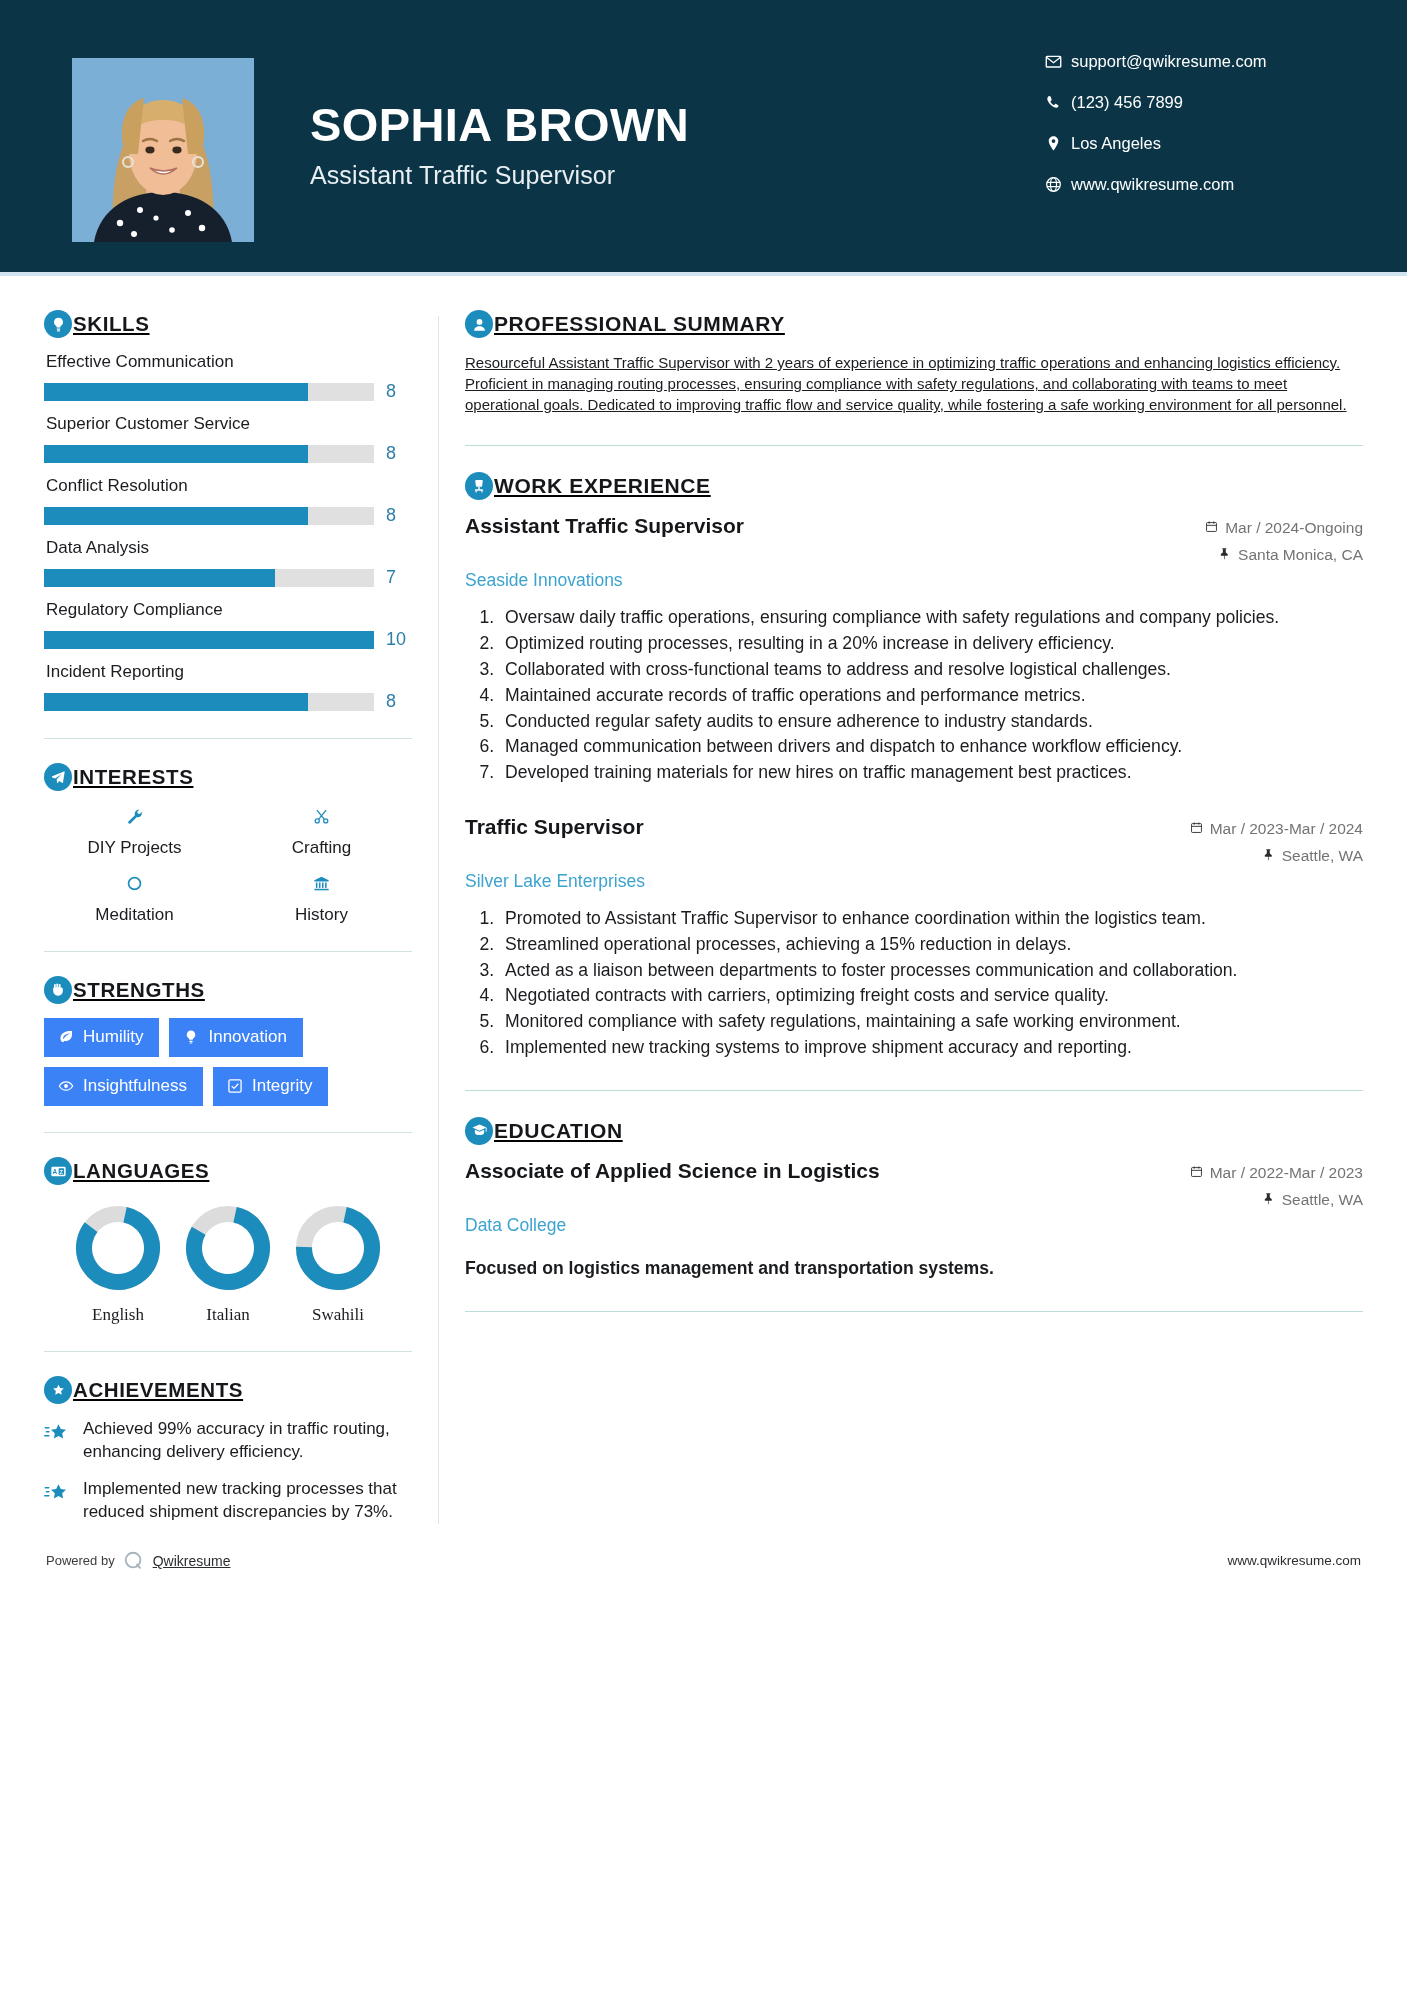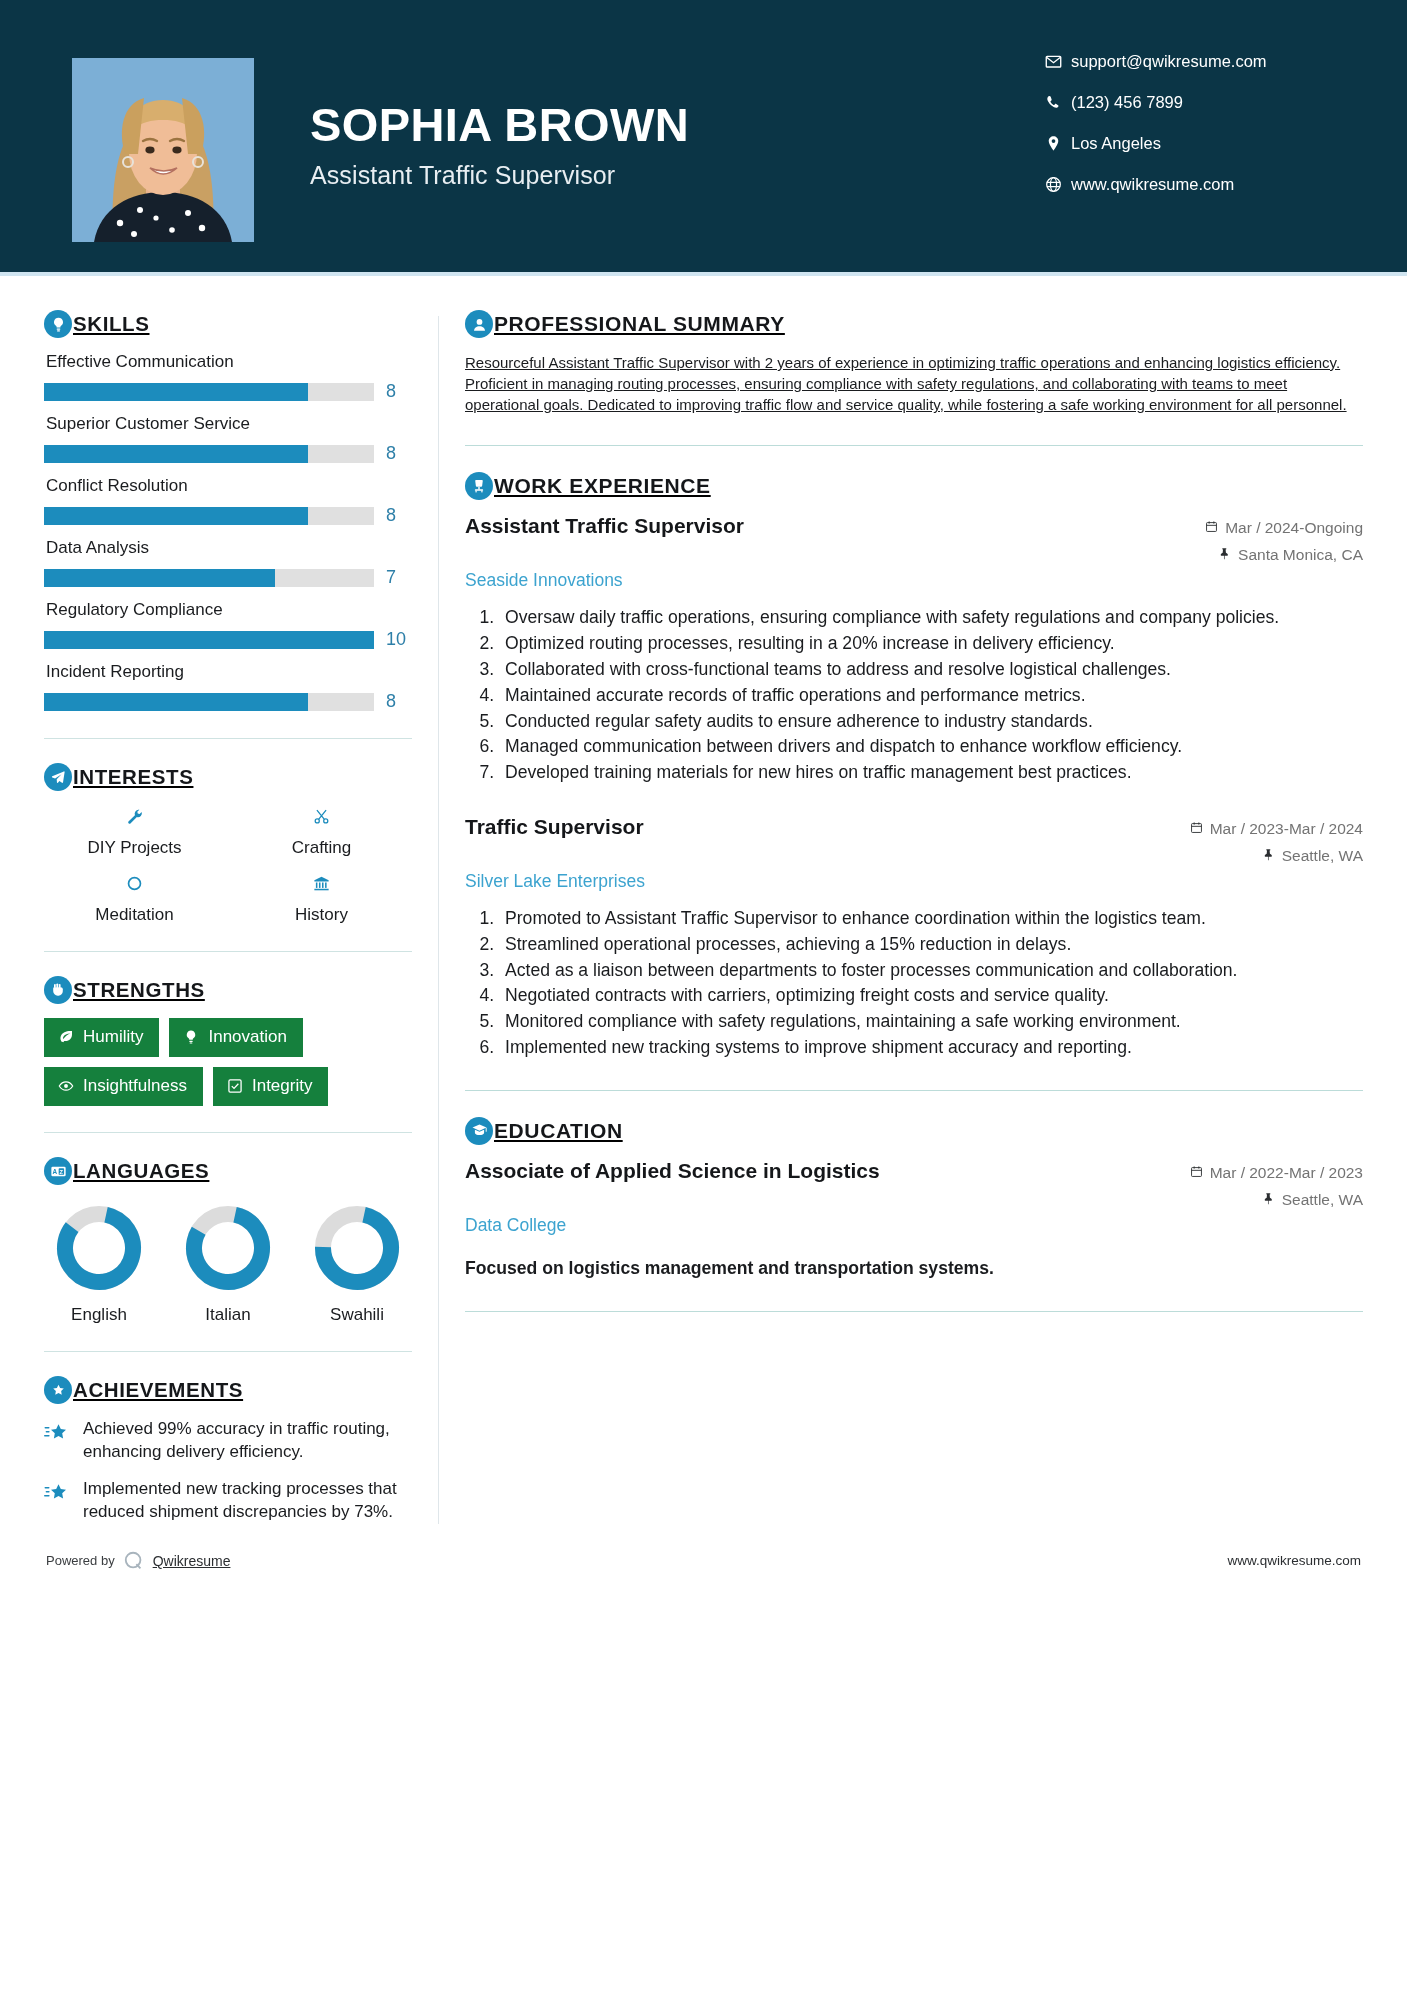--- a/index.html
+++ b/index.html
@@ -177,33 +177,34 @@
     display: flex; align-items: center; gap: 11px;
     font-size: 17px; color: #1a1c1f; flex-direction: column;
   }
   .interest .ico { width: 22px; flex: 0 0 22px; display:flex; align-items:center; justify-content:center; color:#1c8cbd; }
 
   
   .strengths-wrap {
     display: flex; flex-wrap: wrap; gap: 10px; margin-top: 8px;
   }
   .strength-chip {
-    background: #15803d;
+    background: #3b82f6;
     color: #ffffff;
     font-size: 17px;
     padding: 9px 16px 10px 14px;
     display: flex; align-items: center; gap: 9px;
   }
   .strength-chip .ico { display:flex; align-items:center; color:#ffffff; }
 
   
   .langs {
     display: flex;
-    justify-content: space-between;
+    justify-content: center;
     margin-top: 18px;
+    font-family: Liberation Serif, serif;
   }
   .lang { text-align: center; width: 110px; }
   .lang svg { display: block; margin: 0 auto; }
   .lang-name { font-size: 17px; color: #1a1c1f; margin-top: 12px; }
 
   
   .ach {
     display: flex; gap: 13px; margin-top: 14px; align-items: flex-start;
   }
   .ach .ico { flex: 0 0 26px; padding-top: 3px; }

